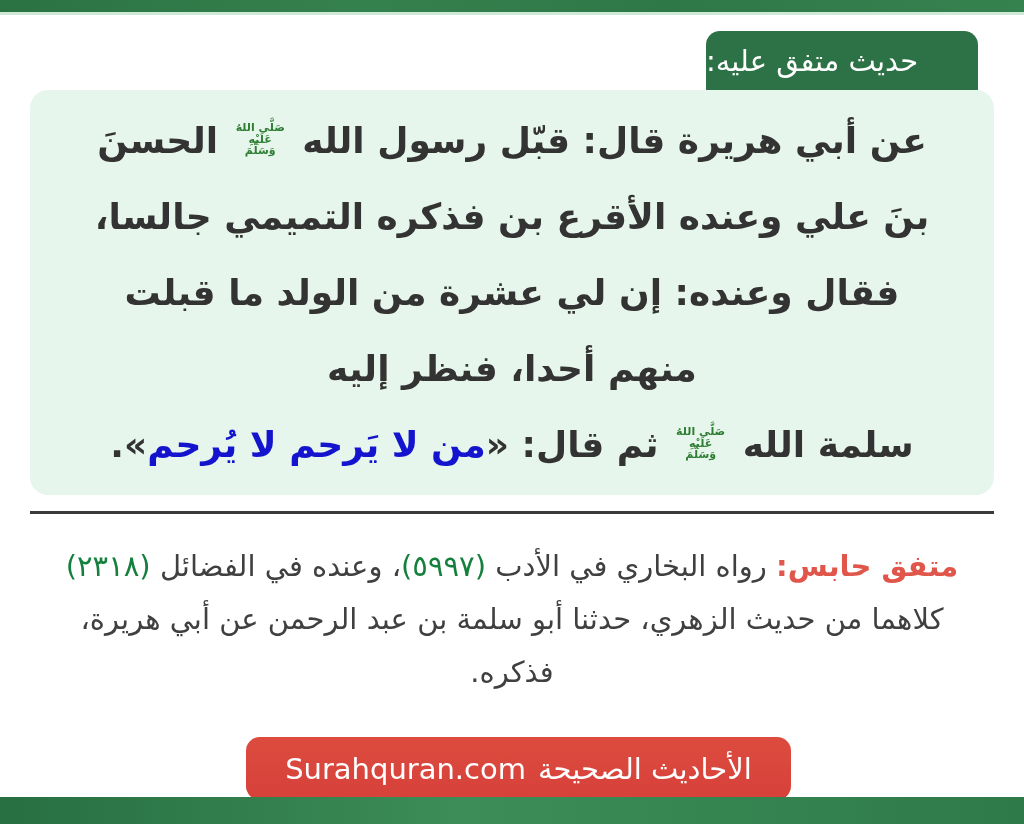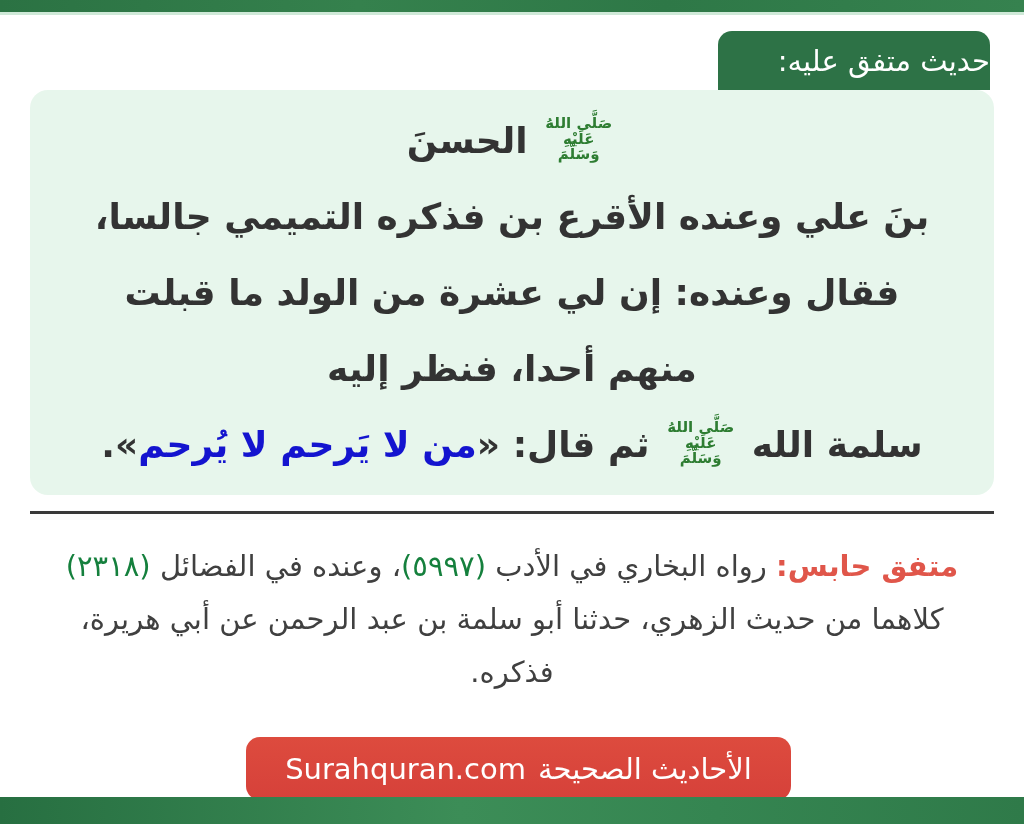--- a/index.html
+++ b/index.html
@@ -8,35 +8,35 @@
     background:#ffffff;font-family:"DejaVu Sans",sans-serif;direction:rtl;
   }
   
   .top-bar{
     position:absolute;top:0;left:0;width:1024px;height:12px;
     background:linear-gradient(90deg,#2b7243 0%,#35814d 35%,#2e7847 65%,#36824f 100%);
     border-bottom:3px solid #cfe9d8;
   }
   
   .tab{
-    position:absolute;top:31px;right:34px;width:272px;height:59px;
+    position:absolute;top:31px;right:46px;width:272px;height:59px;
     background:#2d7246;border-radius:14px 14px 0 0;z-index:2;
-    display:flex;align-items:center;justify-content:flex-start;
+    display:flex;align-items:center;justify-content:flex-end;
     color:#ffffff;font-size:29px;
   }
   
   .hadith-box{
     position:absolute;top:90px;left:30px;width:964px;height:405px;
     background:#e7f6ec;border-radius:18px;
     display:flex;flex-direction:column;justify-content:center;
     text-align:center;color:#333333;font-weight:700;font-size:36px;
   }
   .h-line{line-height:76px;white-space:nowrap;}
   .saw{
-    display:inline-block;vertical-align:middle;font-size:15px;line-height:1.05;
+    display:inline-block;vertical-align:middle;font-size:11px;line-height:1.05;
     font-weight:700;color:#2e7d32;margin:0 5px;text-align:center;
     transform:translateY(-3px);white-space:nowrap;
   }
   .saw span{display:block;}
   .quote-blue{color:#1414cf;}
   
   .divider{
     position:absolute;top:511px;left:30px;width:964px;height:3px;background:#3a3a3a;
   }
   
@@ -66,21 +66,21 @@
 <div class="page">
 
   <div class="top-bar"></div>
 
   <div class="tab">
     <span>حديث متفق عليه:</span>
   </div>
 
   <div class="hadith-box">
     <div class="h-line">
-      <span class="saw"><span>صَلَّى اللهُ</span><span>عَلَيْهِ</span><span>وَسَلَّمَ</span></span><span> الحسنَ</span>
+      <span>عن أبي هريرة قال: قبّل رسول الله </span><span class="saw"><span>صَلَّى اللهُ</span><span>عَلَيْهِ</span><span>وَسَلَّمَ</span></span><span> الحسنَ</span>
     </div>
     <div class="h-line">
       <span>بنَ علي وعنده الأقرع بن فذكره التميمي جالسا،</span>
     </div>
     <div class="h-line">
       <span>فقال وعنده: إن لي عشرة من الولد ما قبلت</span>
     </div>
     <div class="h-line">
       <span>منهم أحدا، فنظر إليه</span>
     </div>

